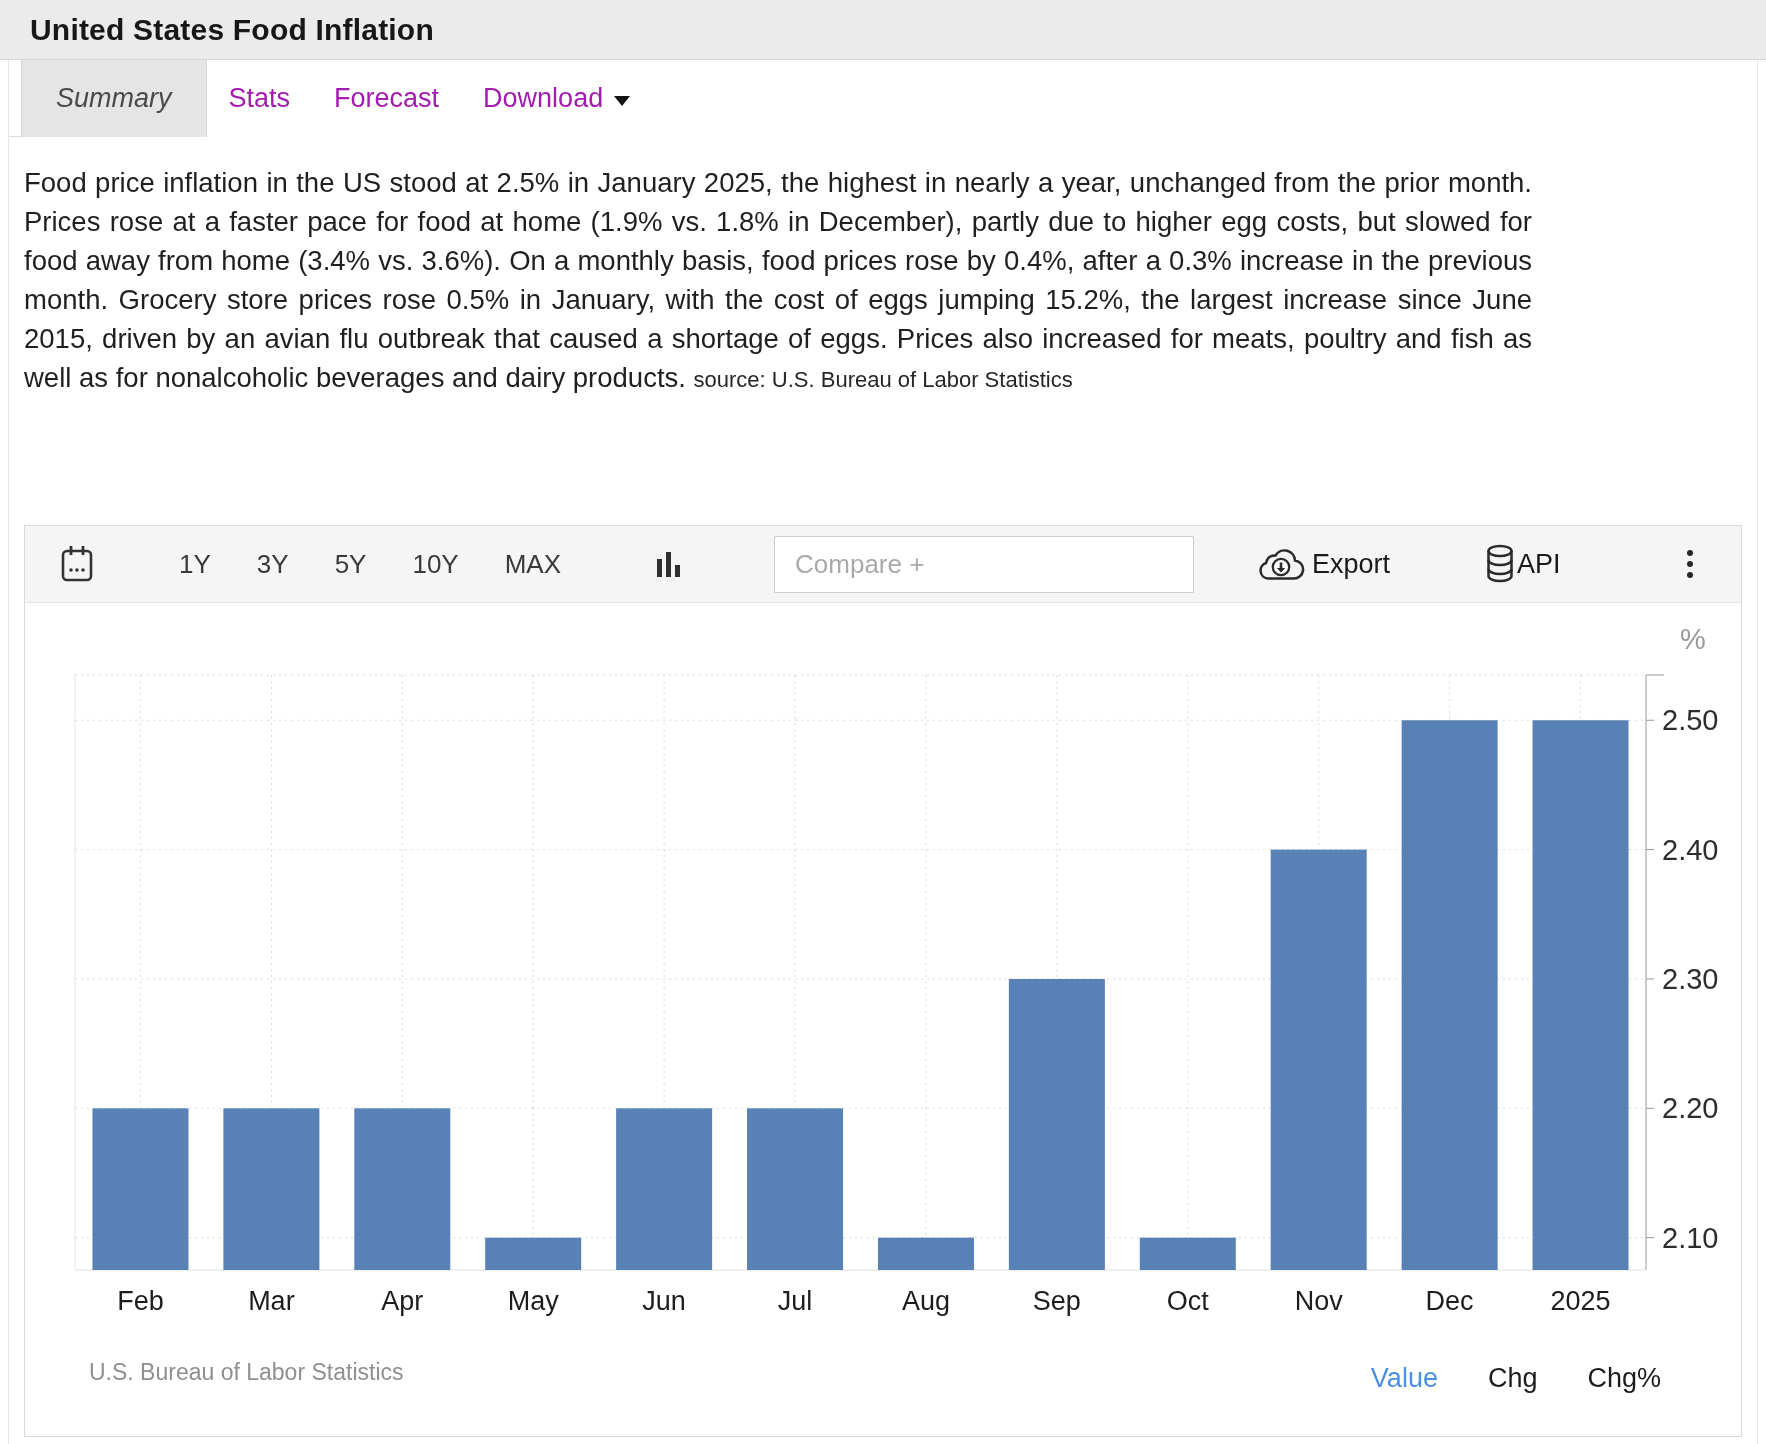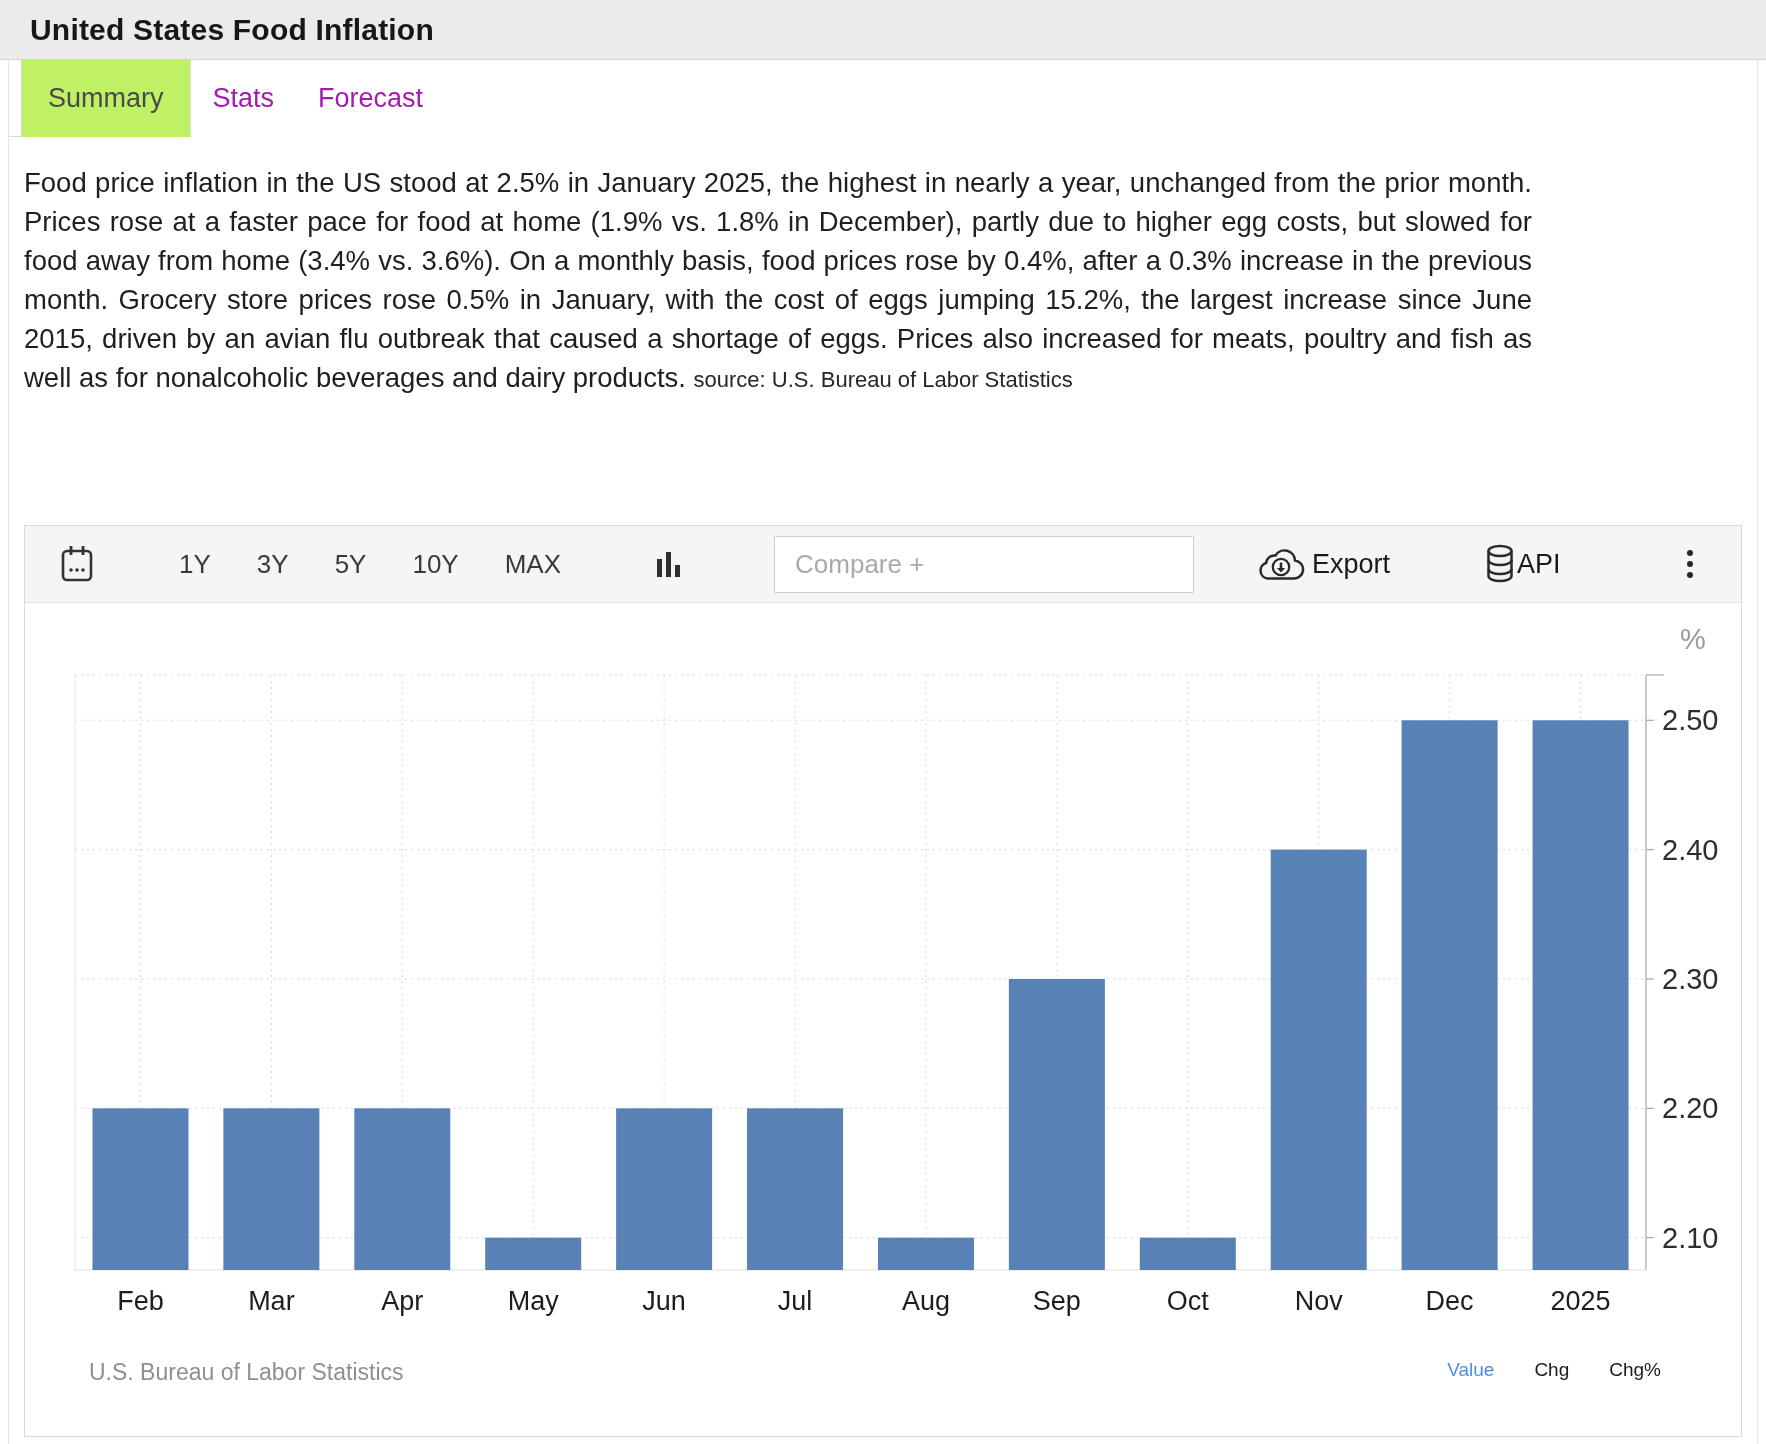--- a/index.html
+++ b/index.html
@@ -22,21 +22,21 @@
   }
   
   .tabs { display: flex; align-items: stretch; height: 77px; }
   .tab-lead { width: 12px; border-bottom: 1px solid #d9d9d9; }
   .tab {
     display: flex; align-items: center; font-size: 27px; color: #a21caf;
     padding: 0 22px; cursor: pointer; white-space: nowrap;
   }
   .tab.active {
     border-left: 1px solid #d9d9d9; border-right: 1px solid #d9d9d9;
-    color: #4a4a4a; padding: 0 26px; background: #bef264;
+    color: #4a4a4a; padding: 0 34px; background: #e5e5e5; font-style: italic;
   }
   .caret-down {
     display: inline-block; width: 0; height: 0; margin-left: 11px; margin-top: 4px;
     border-left: 8px solid transparent; border-right: 8px solid transparent;
     border-top: 10px solid #141414;
   }
   
   .desc {
     margin: 26px 15px 0 15px; padding-right: 210px;
     font-size: 27.5px; line-height: 39px; text-align: justify; color: #1f1f1f;
@@ -65,22 +65,22 @@
   .kebab { margin-left: auto; margin-right: 14px; display: flex; flex-direction: column; gap: 5px; cursor: pointer; }
   .kebab i { width: 6px; height: 6px; border-radius: 50%; background: #262626; }
   
   .chart-area { position: relative; height: 833px; }
   .chart-area svg { display: block; }
   .chart-src {
     position: absolute; left: 64px; bottom: 50px;
     font-size: 23px; color: #8f8f8f;
   }
   .chart-links {
-    position: absolute; right: 80px; bottom: 55px;
-    display: flex; gap: 40px; font-size: 19px; color: #1c1c1c;
+    position: absolute; right: 80px; bottom: 42px;
+    display: flex; gap: 50px; font-size: 27px; color: #1c1c1c;
   }
   .chart-links span { cursor: pointer; }
   .chart-links .active { color: #4a90e2; }
   svg text { font-family: "Liberation Sans", sans-serif; }
 </style>
 </head>
 <body>
 
 <div class="header-strip">
   <div class="page-title">United States Food Inflation</div>
@@ -91,20 +91,24 @@
   <div class="tabs">
     <div class="tab-lead"></div>
     <div class="tab active">
       <span>Summary</span>
     </div>
     <div class="tab">
       <span>Stats</span>
     </div>
     <div class="tab">
       <span>Forecast</span>
+    </div>
+    <div class="tab">
+      <span>Download</span>
+      <span class="caret-down"></span>
     </div>
   </div>
 
   <p class="desc"><span>Food price inflation in the US stood at 2.5% in January 2025, the highest in nearly a year, unchanged from the prior month. Prices rose at a faster pace for food at home (1.9% vs. 1.8% in December), partly due to higher egg costs, but slowed for food away from home (3.4% vs. 3.6%). On a monthly basis, food prices rose by 0.4%, after a 0.3% increase in the previous month. Grocery store prices rose 0.5% in January, with the cost of eggs jumping 15.2%, the largest increase since June 2015, driven by an avian flu outbreak that caused a shortage of eggs. Prices also increased for meats, poultry and fish as well as for nonalcoholic beverages and dairy products.</span>
     <span class="source-note">source: U.S. Bureau of Labor Statistics</span></p>
 
   <div class="widget">
 
     <div class="toolbar">
       <div class="icon-btn">

